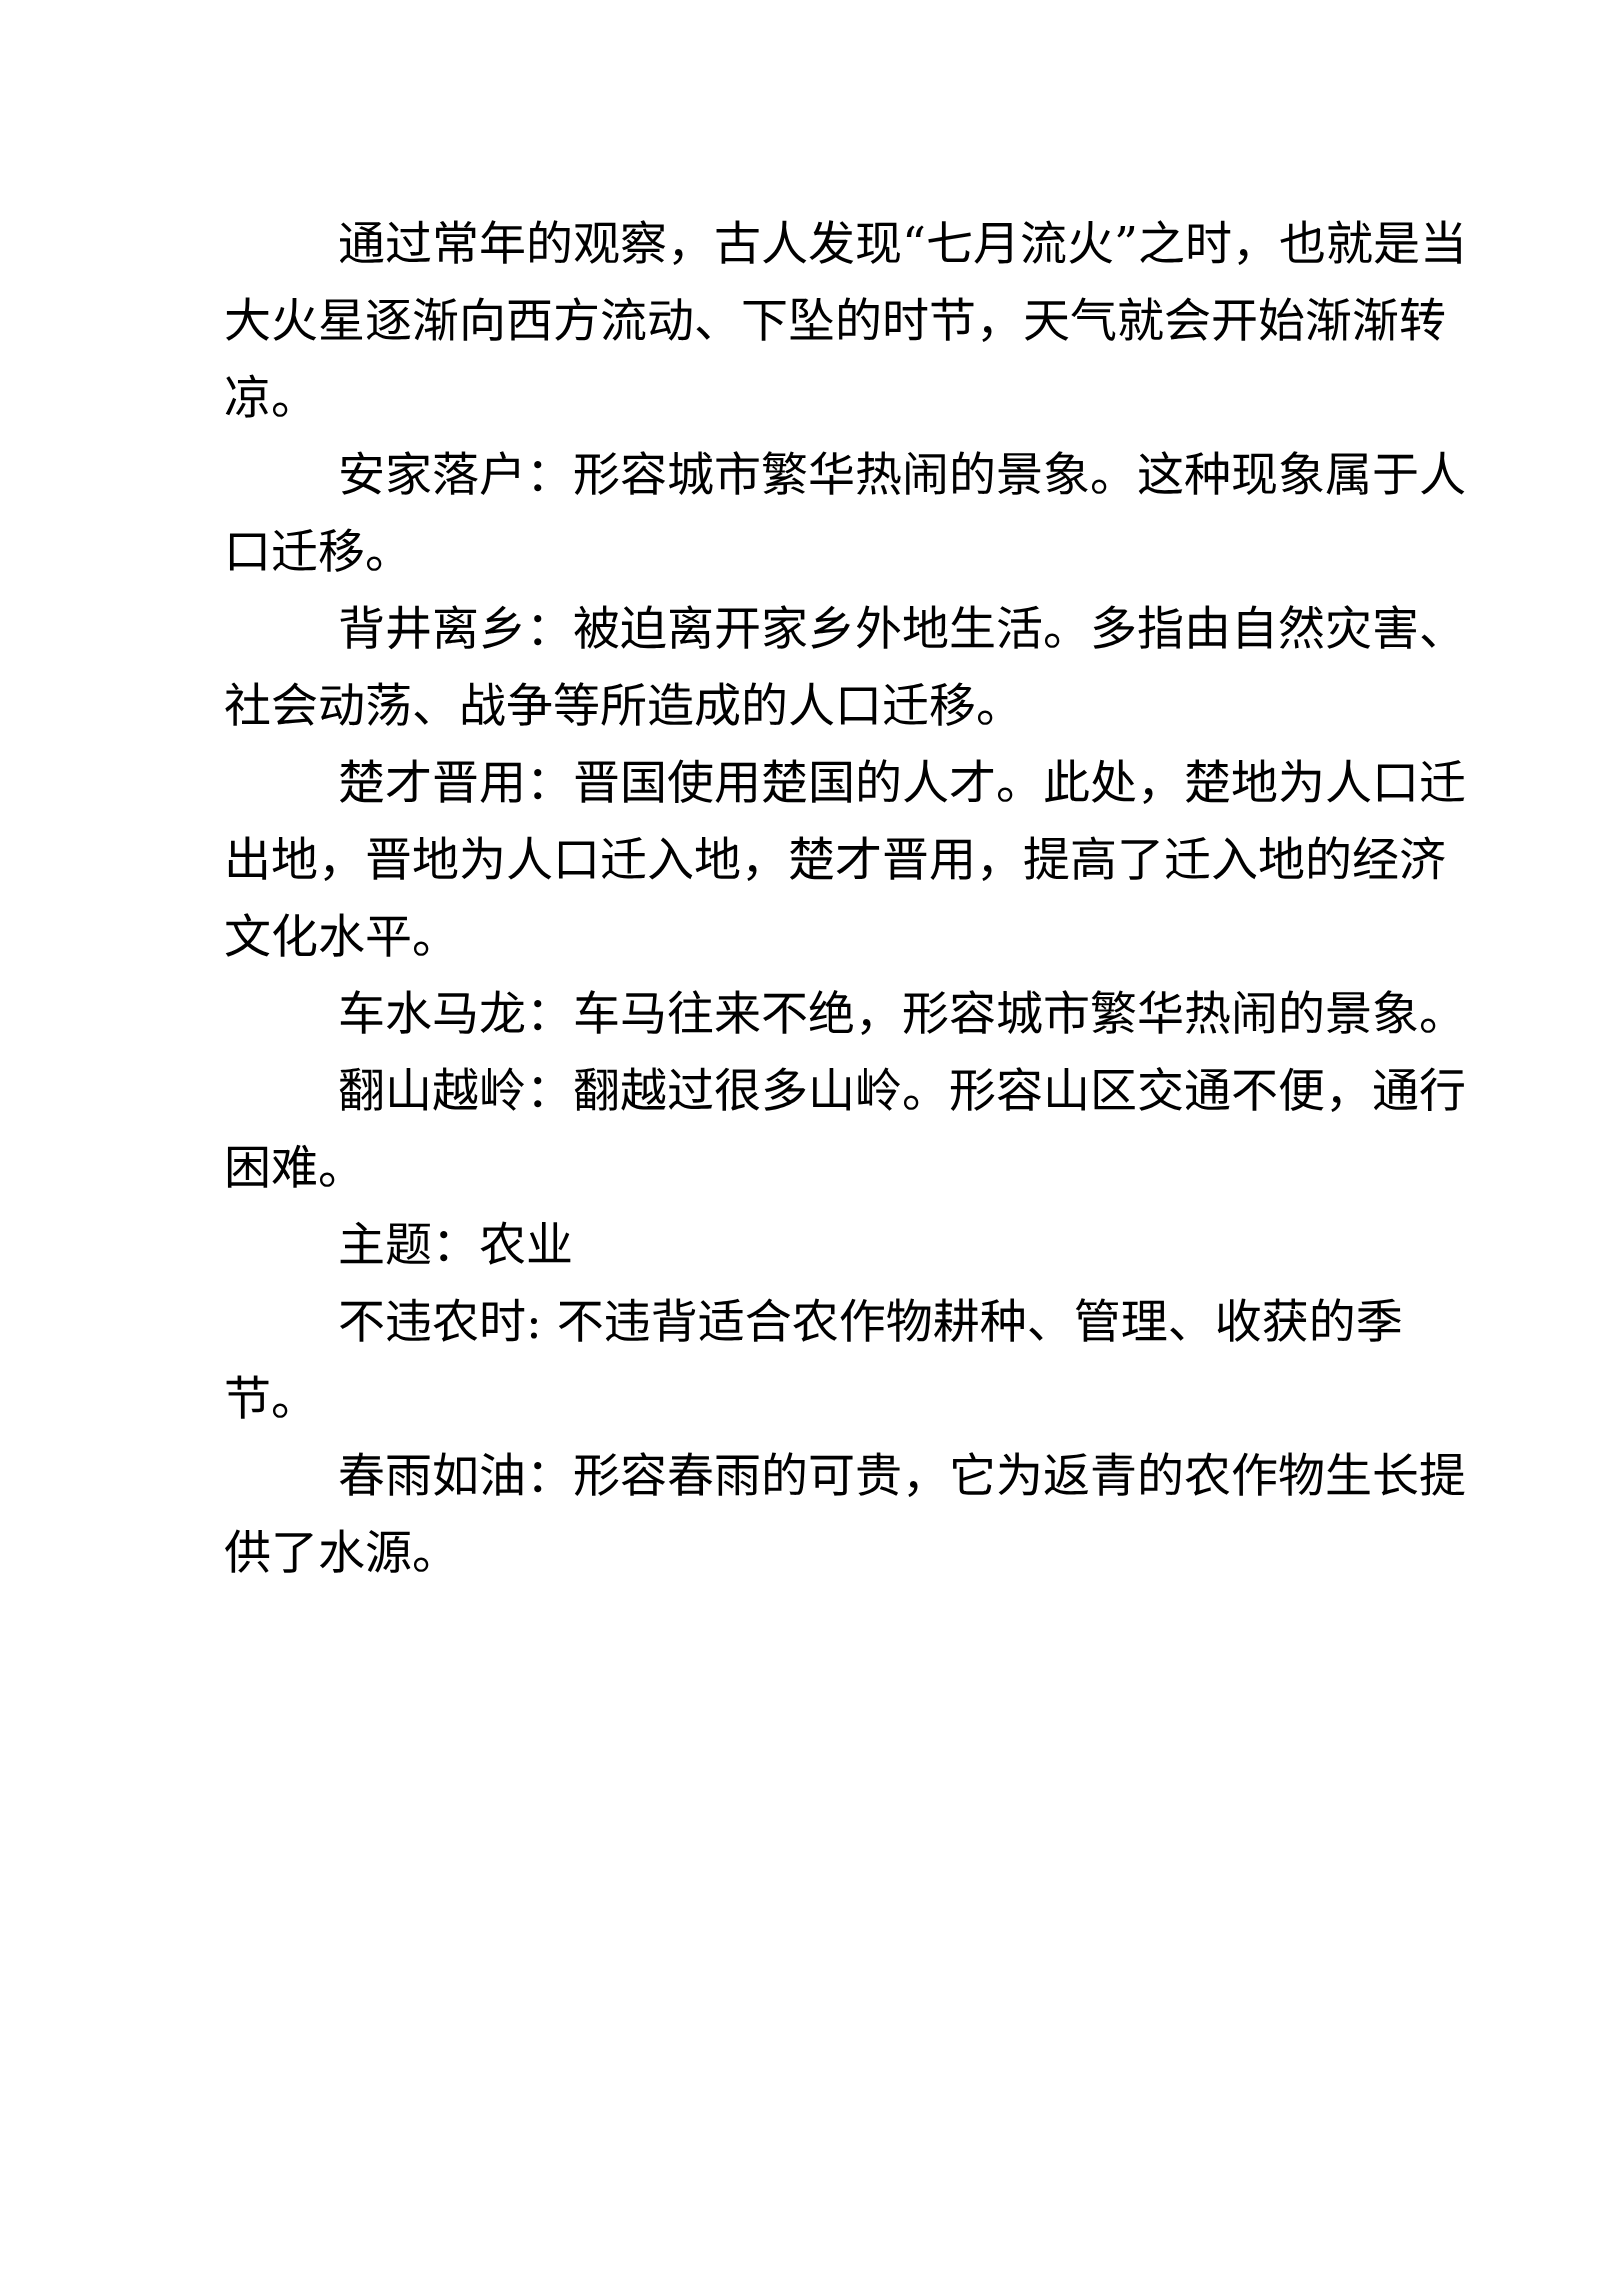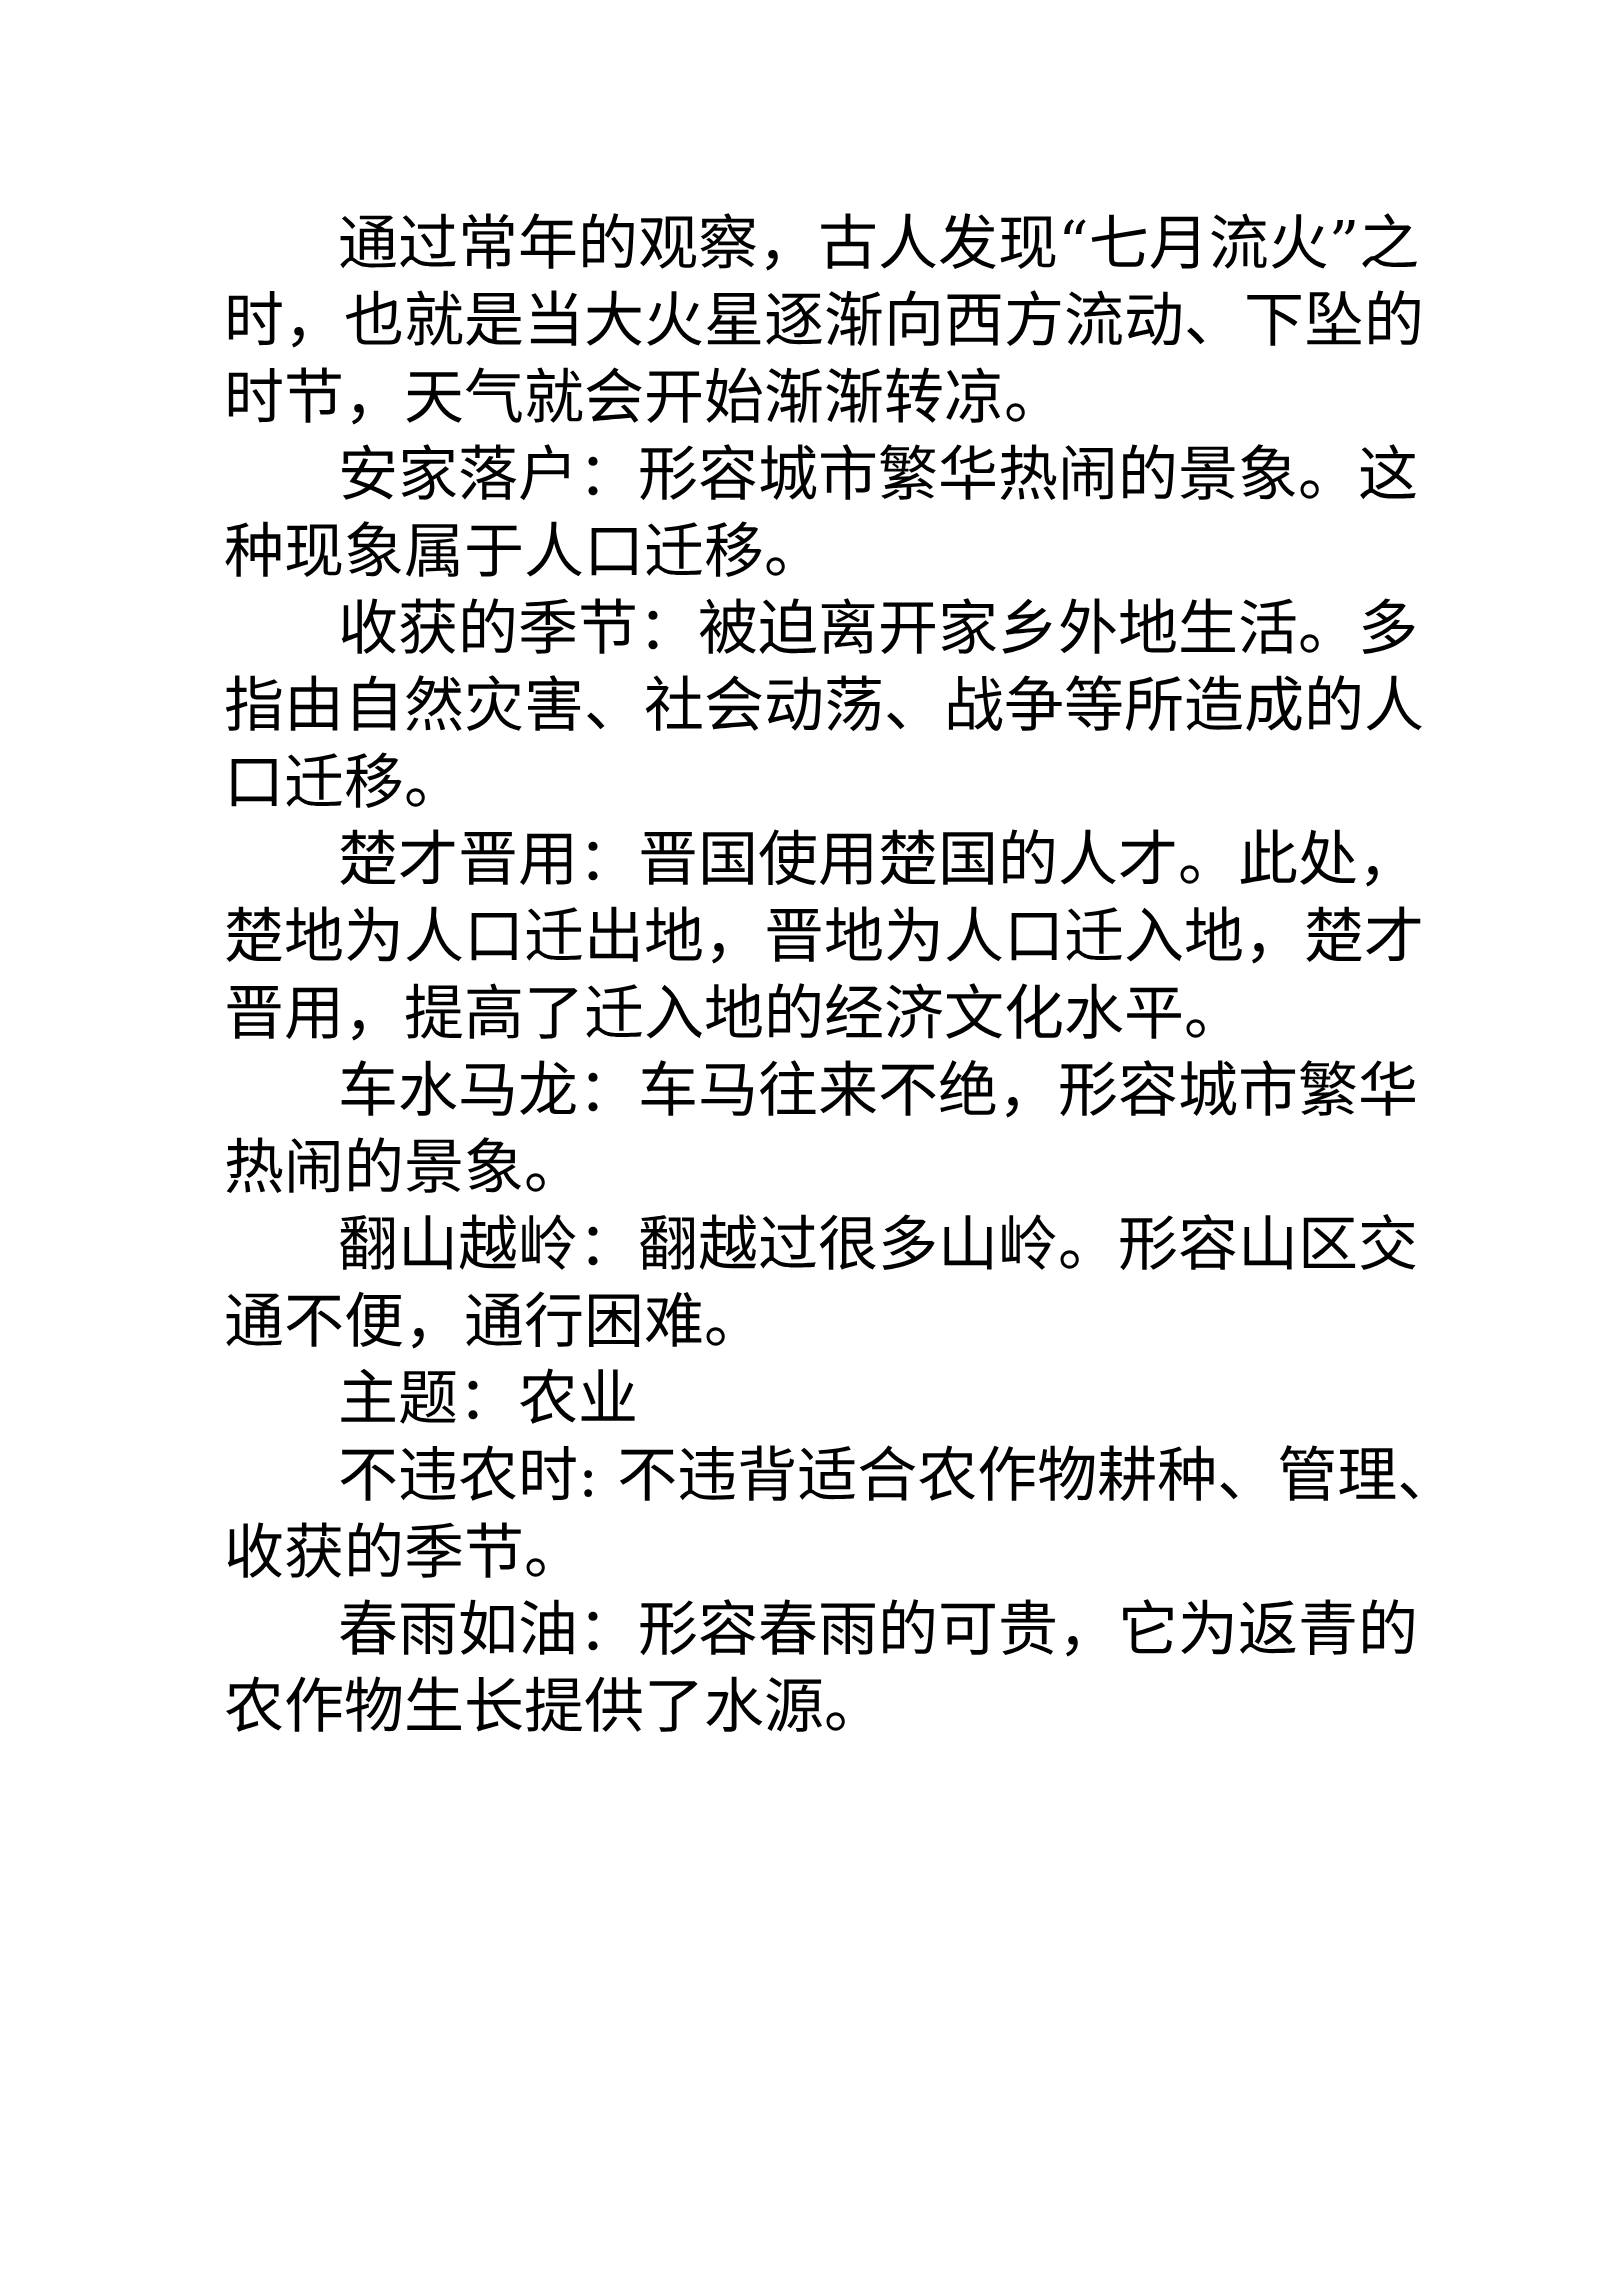--- a/index.html
+++ b/index.html
@@ -17,38 +17,38 @@
   .doc-body {
     position: absolute;
     left: 224px;
     top: 205px;
     width: 1252px;
   }
   .para {
     margin: 0;
     padding: 0;
     font-family: "DejaVu Serif", serif;
-    font-size: 60px;
+    font-size: 47px;
     line-height: 77px;
     color: #000000;
     text-indent: 114px;
     text-align: left;
     letter-spacing: 0;
     word-break: normal;
     overflow-wrap: break-word;
   }
 </style>
 </head>
 <body>
 
 <div class="page">
   <div class="doc-body">
       <p class="para">通过常年的观察，古人发现“七月流火”之时，也就是当大火星逐渐向西方流动、下坠的时节，天气就会开始渐渐转凉。</p>
       <p class="para">安家落户：形容城市繁华热闹的景象。这种现象属于人口迁移。</p>
-      <p class="para">收获的季节：被迫离开家乡外地生活。多指由自然灾害、社会动荡、战争等所造成的人口迁移。</p>
+      <p class="para">背井离乡：被迫离开家乡外地生活。多指由自然灾害、社会动荡、战争等所造成的人口迁移。</p>
       <p class="para">楚才晋用：晋国使用楚国的人才。此处，楚地为人口迁出地，晋地为人口迁入地，楚才晋用，提高了迁入地的经济文化水平。</p>
       <p class="para">车水马龙：车马往来不绝，形容城市繁华热闹的景象。</p>
       <p class="para">翻山越岭：翻越过很多山岭。形容山区交通不便，通行困难。</p>
       <p class="para">主题：农业</p>
       <p class="para">不违农时: 不违背适合农作物耕种、管理、收获的季节。</p>
       <p class="para">春雨如油：形容春雨的可贵，它为返青的农作物生长提供了水源。</p>
     </div>
 </div>
 
 

